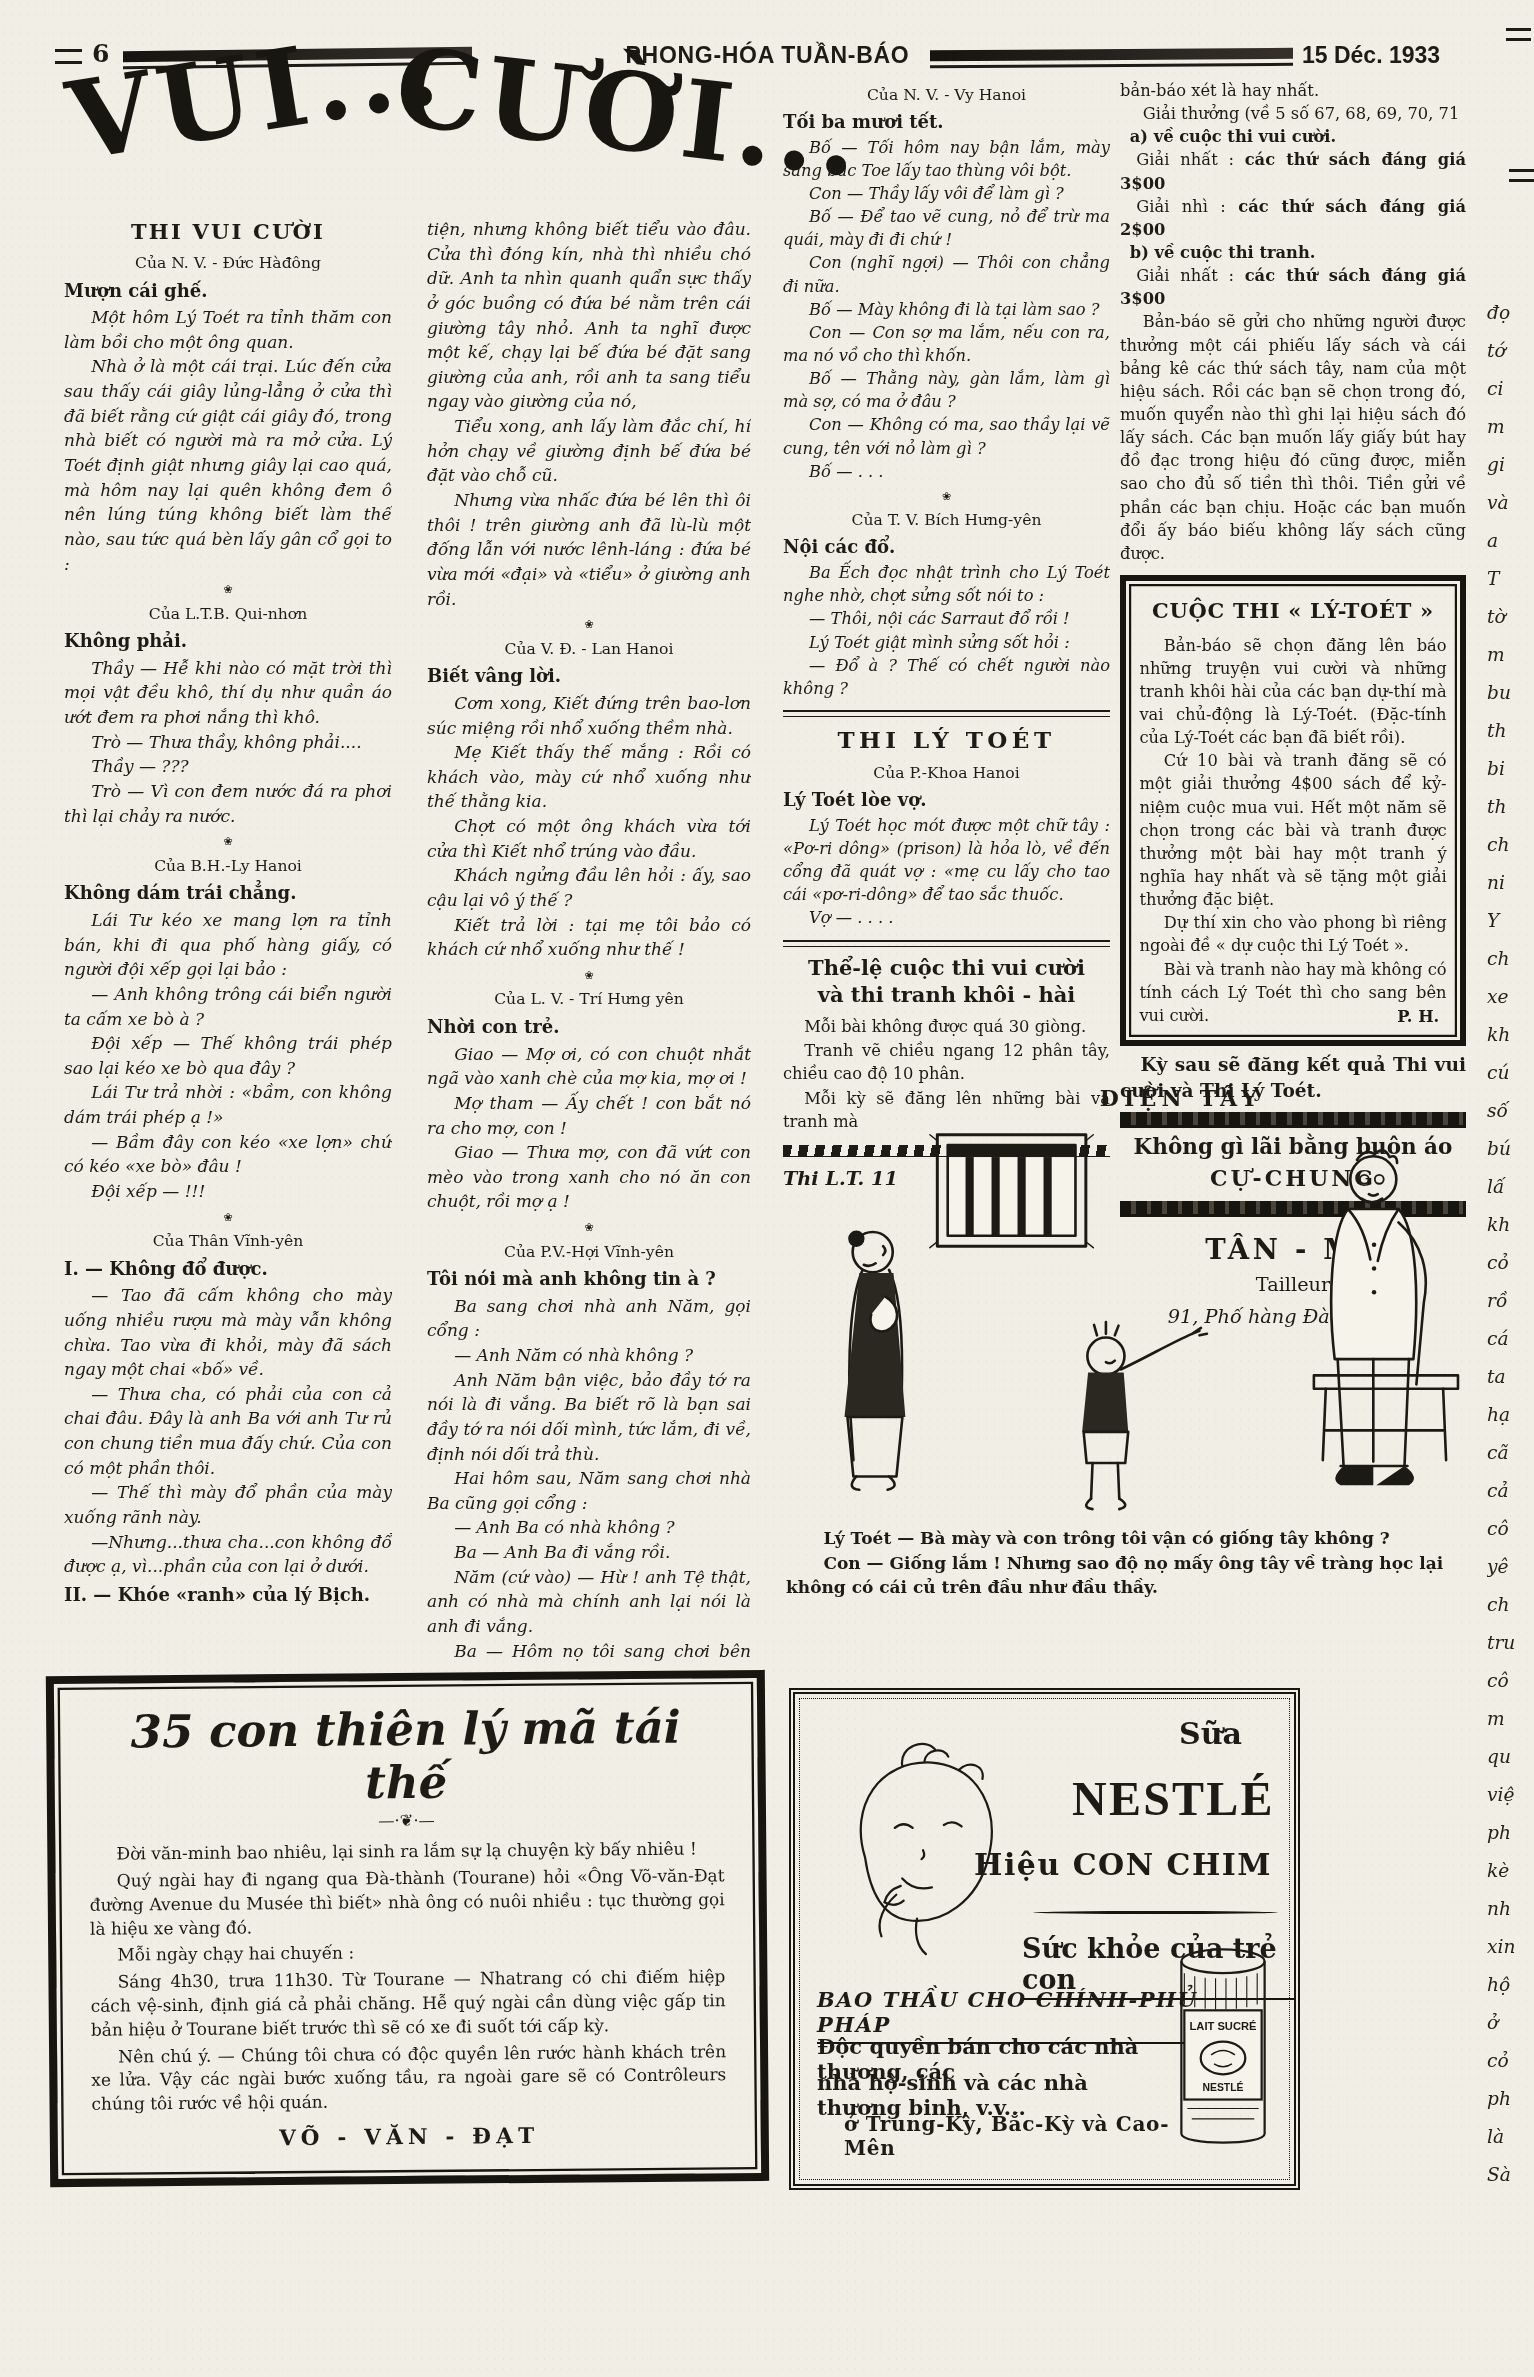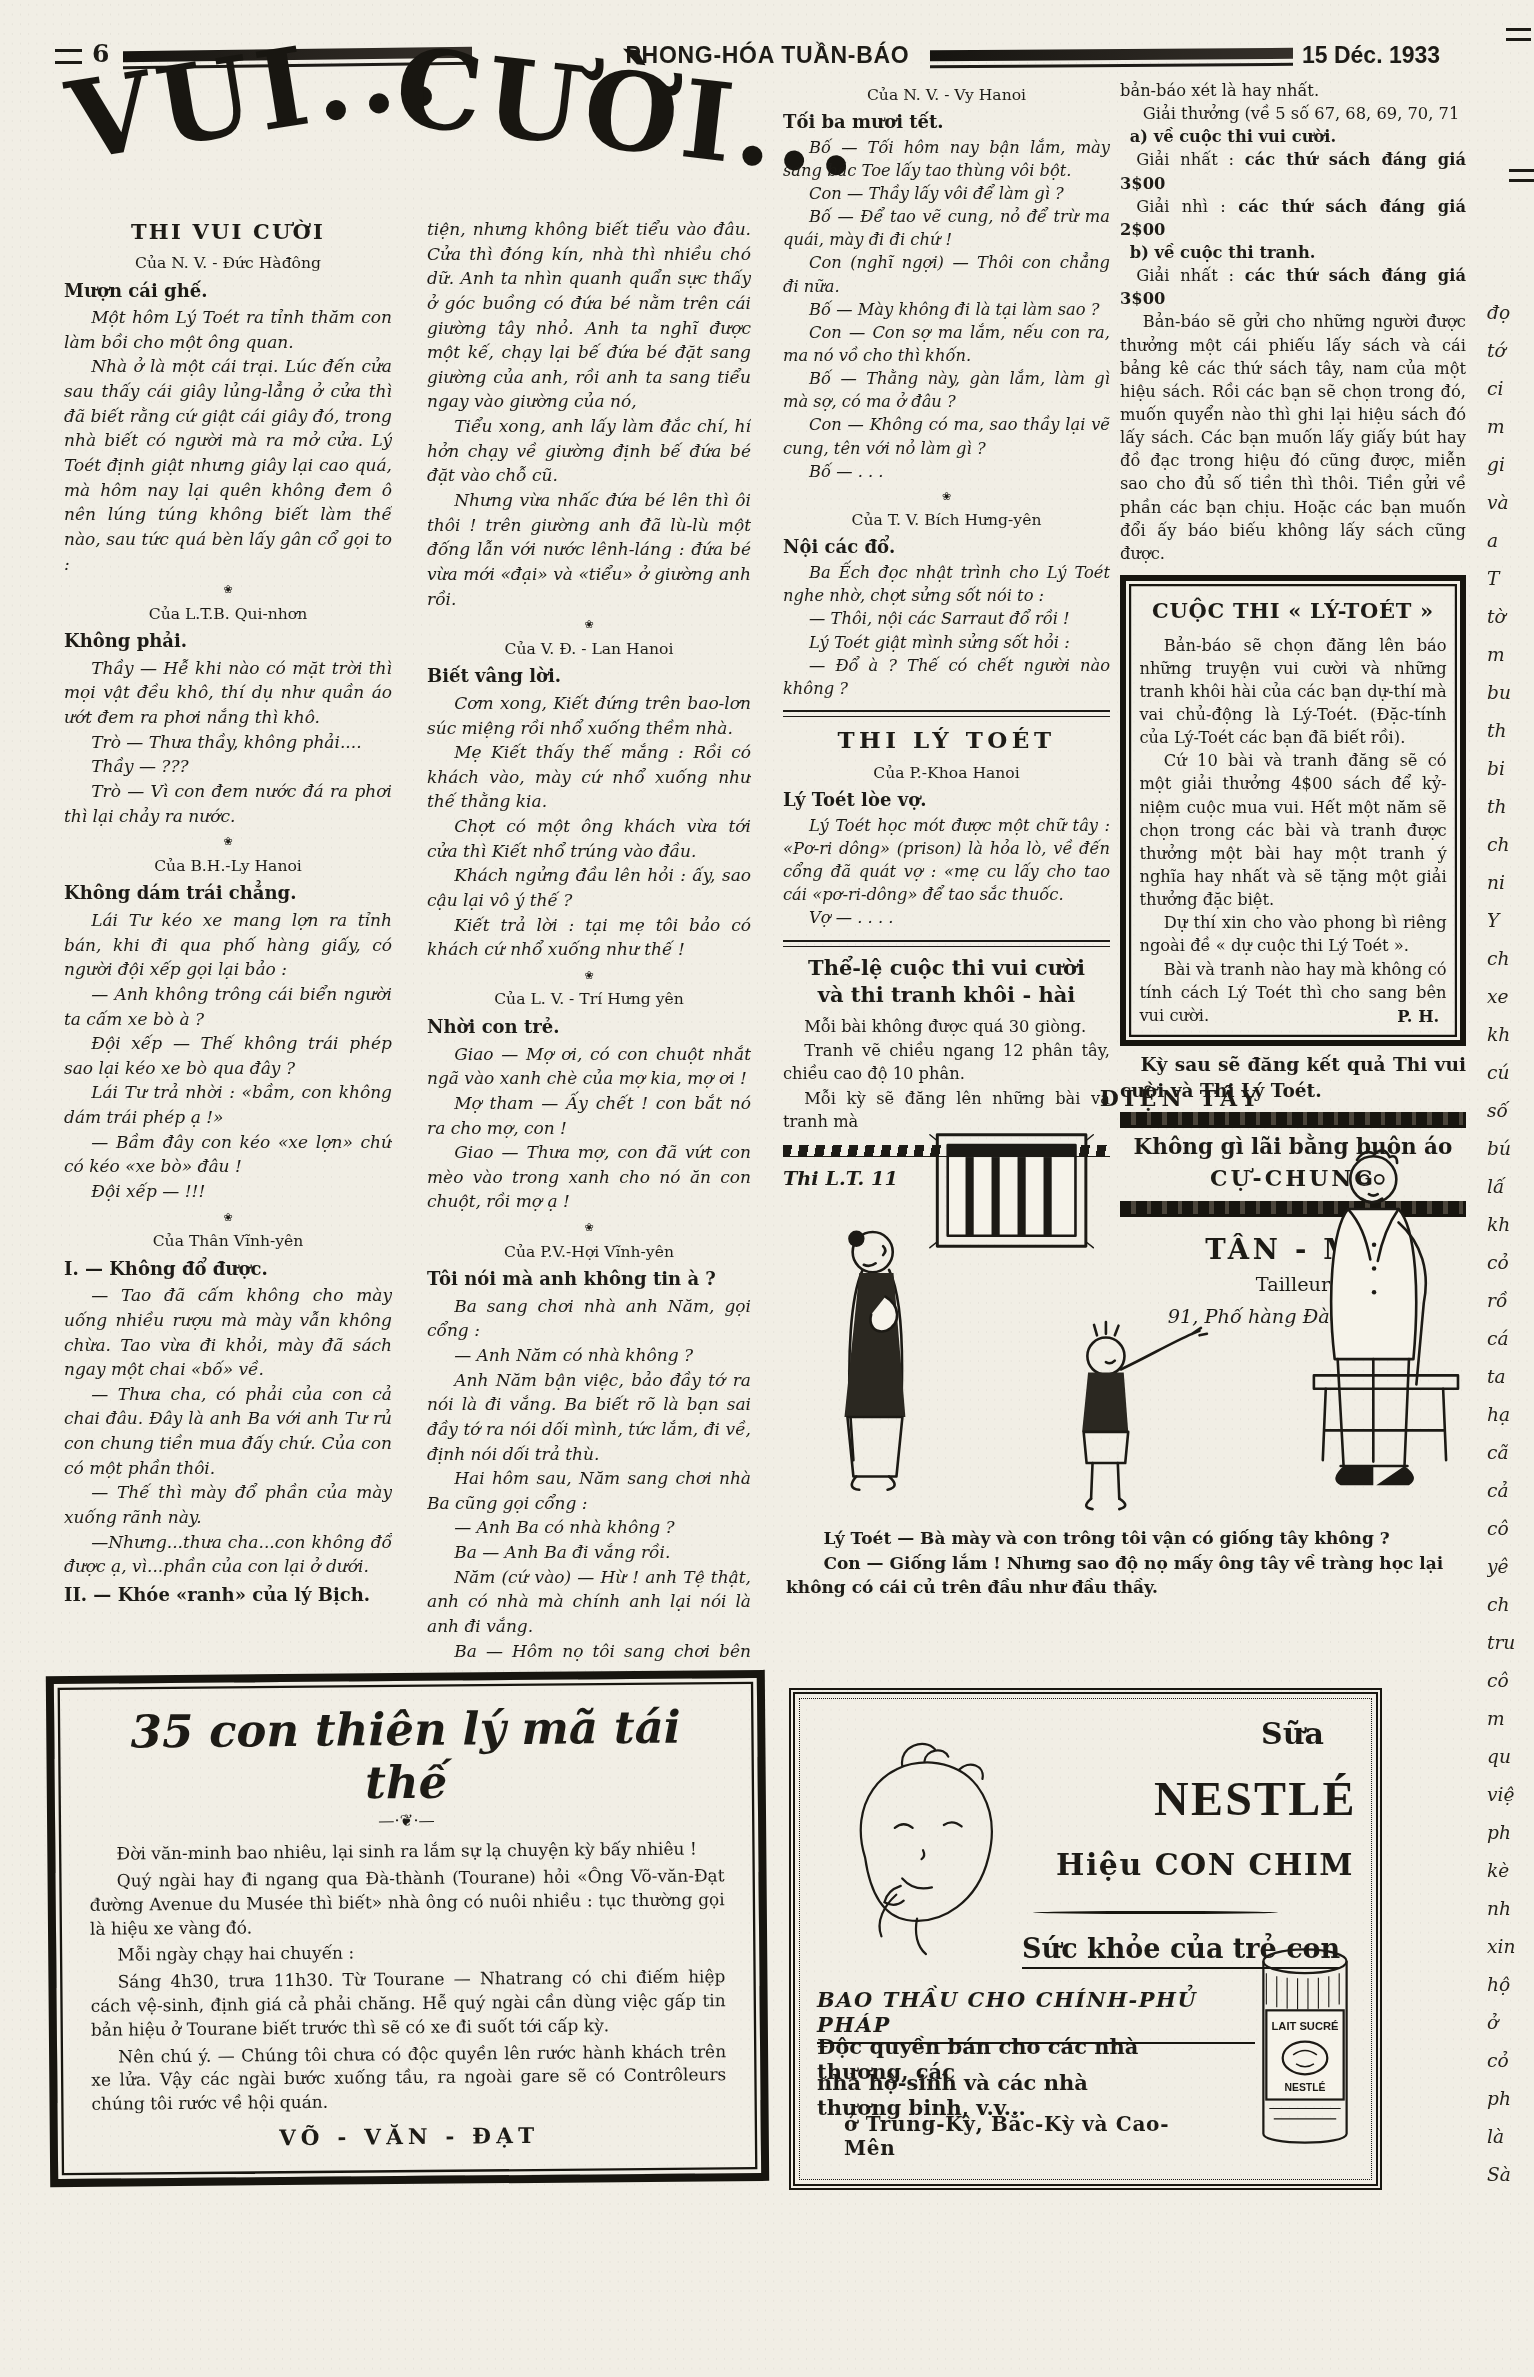--- a/index.html
+++ b/index.html
@@ -73,21 +73,21 @@
         font-weight:bold;line-height:1.45;}
   #captions p{margin:0;text-indent:2.2em;}
   
   #ad-horse{position:absolute;left:48px;top:1673px;width:719px;height:511px;box-sizing:border-box;
         transform:rotate(-.5deg);border:8.2px solid #17150f;padding:19.3px 34px;
         box-shadow:inset 0 0 0 3.7px #f1eee5,inset 0 0 0 6px #17150f;}
   .ah-head{text-align:center;font-size:45px;font-weight:bold;font-style:italic;margin:3px 0 0;}
   .ah-orn{text-align:center;font-size:16.3px;margin:1.5px 0 10.4px;}
   .ah-body p{margin:0 0 3px;font-size:17px;line-height:1.4;text-indent:1.6em;text-align:justify;}
   .ah-sig{text-align:center;font-weight:bold;font-size:21.5px;letter-spacing:5.2px;margin-top:10.4px;}
-  #ad-nestle{position:absolute;left:789px;top:1688px;width:593px;height:502px;box-sizing:border-box;
+  #ad-nestle{position:absolute;left:789px;top:1688px;width:511px;height:502px;box-sizing:border-box;
         border:6.7px double #17150f;}
   #ad-nestle::before{content:"";position:absolute;inset:3.7px;border:1.5px dotted #17150f;pointer-events:none;}
   .ns-sua{position:absolute;right:52px;top:22px;font-size:30px;font-weight:bold;}
   .ns-brand{position:absolute;right:19.3px;top:77px;font-size:48px;font-weight:bold;letter-spacing:2.2px;
         font-family:"Liberation Serif",serif;}
   .ns-hieu{position:absolute;right:22px;top:153px;font-size:30px;font-weight:bold;letter-spacing:1.5px;}
   .ns-swash{position:absolute;left:238px;top:217px;width:245px;height:3px;background:#17150f;border-radius:50%;}
   .ns-slogan{position:absolute;left:227px;top:239px;font-size:27px;font-weight:bold;
         border-bottom:2.2px solid #17150f;padding-bottom:3px;}
   .ns-l1{position:absolute;left:22px;top:293px;width:438px;font-size:21px;font-style:italic;font-weight:bold;

